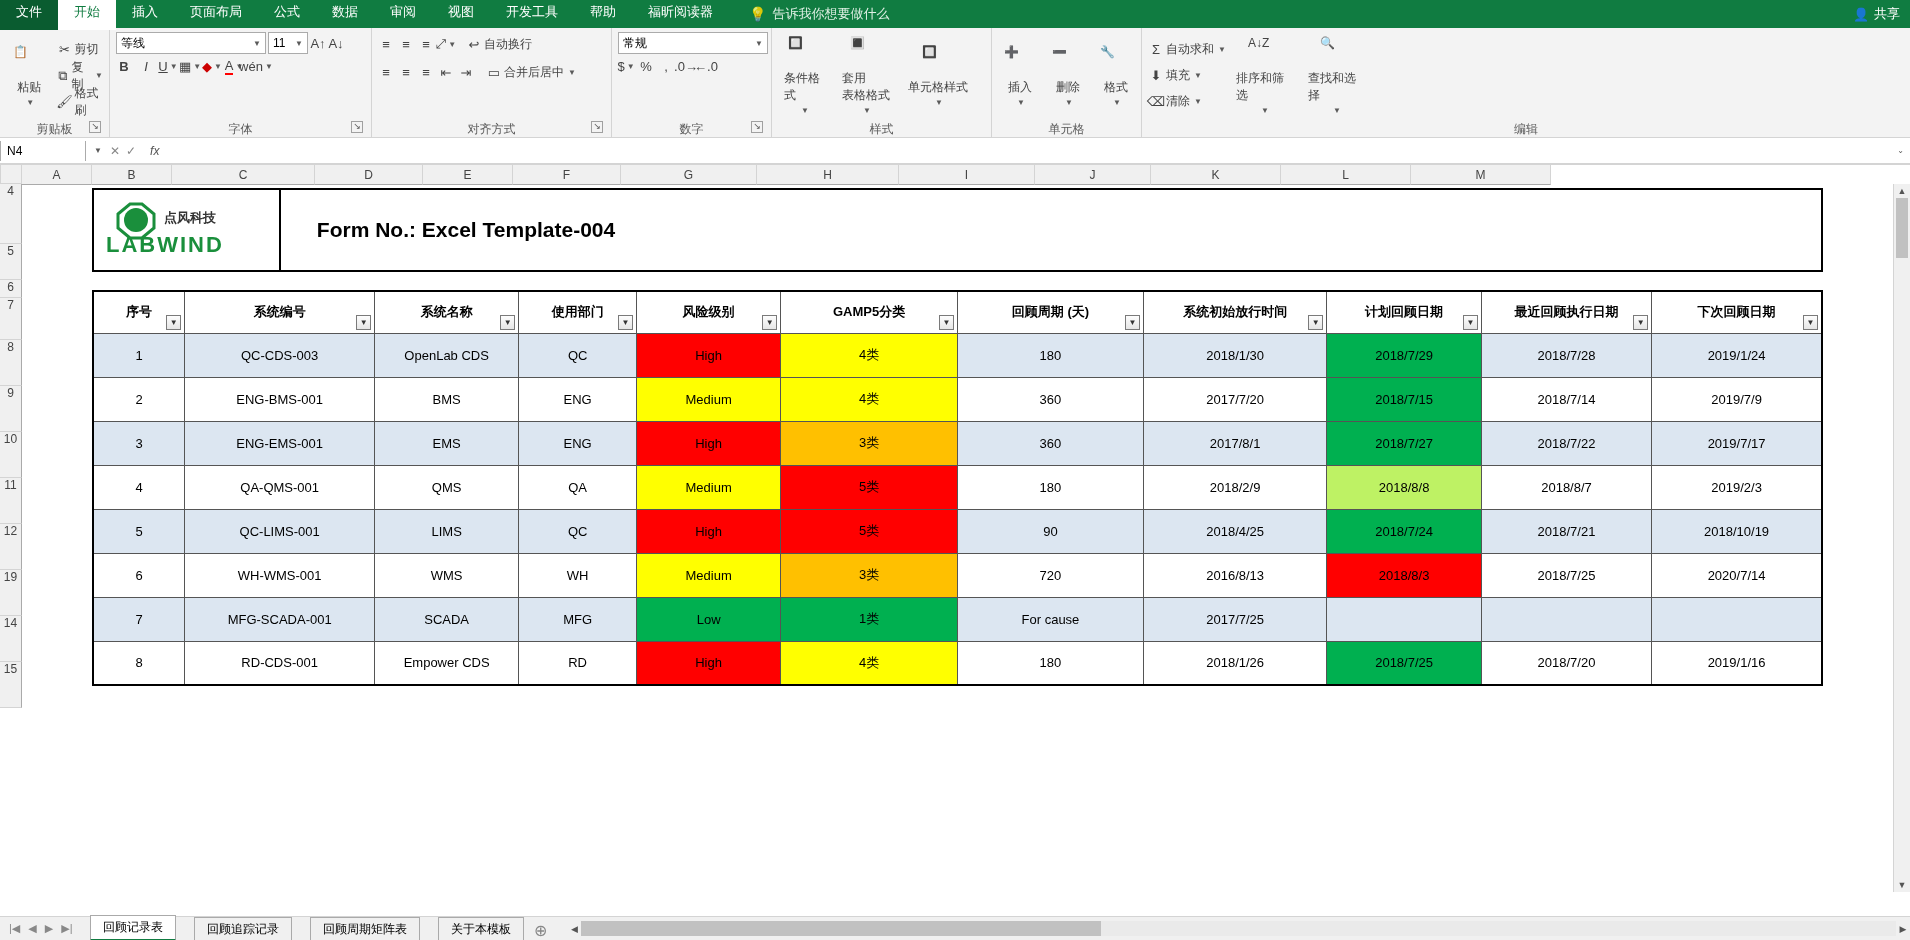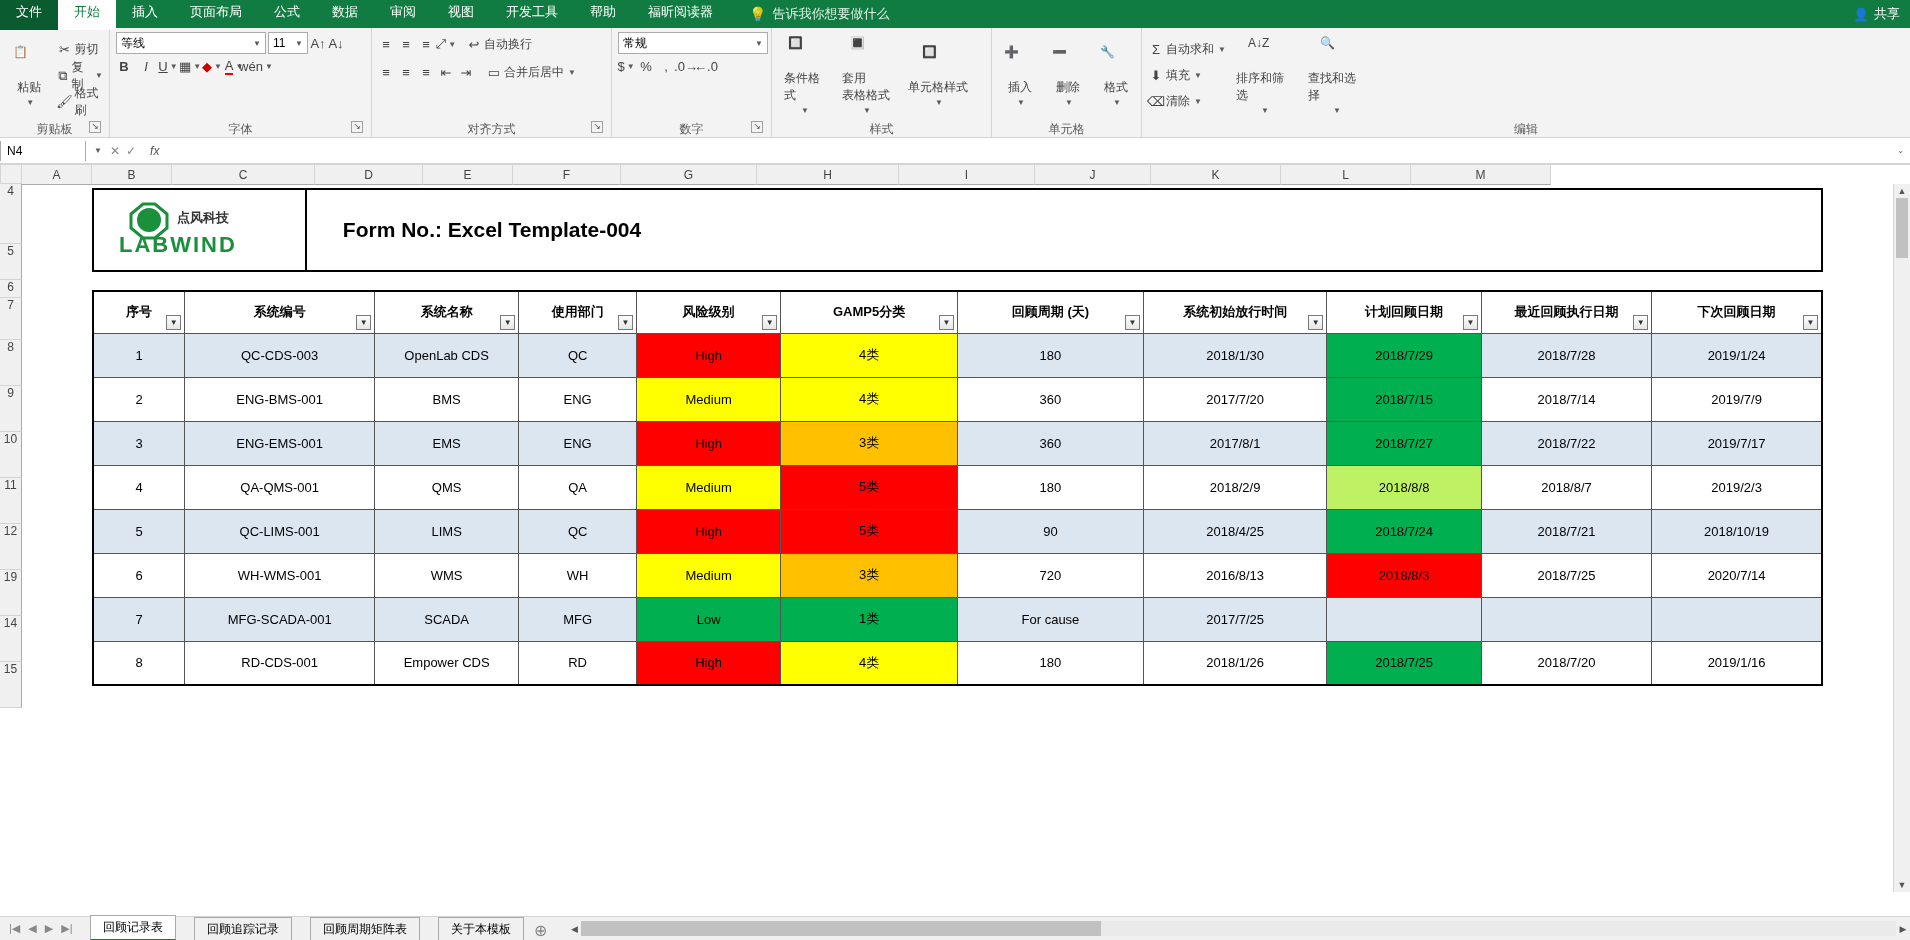--- a/index.html
+++ b/index.html
@@ -345,21 +345,21 @@
     <div class="row-header rhD">10</div>
     <div class="row-header rhD">11</div>
     <div class="row-header rhD">12</div>
     <div class="row-header rhD">19</div>
     <div class="row-header rhD">14</div>
     <div class="row-header rhD">15</div>
   </div>
 
   <div class="doc-wrap">
     <div class="doc-title-row">
-      <div class="doc-title-cell" style="width:213px">
+      <div class="doc-title-cell" style="width:187px">
         <div class="logo">
           <svg viewBox="0 0 170 56">
             <circle cx="34" cy="18" r="12" fill="#1a8f3c"></circle>
             <polygon points="16,12 28,2 40,2 52,12 52,26 40,36 28,36 16,26" fill="none" stroke="#1a8f3c" stroke-width="3"></polygon>
             <text x="62" y="20" font-size="13" fill="#333">点风科技</text>
             <text x="4" y="50" font-size="22" font-weight="900" fill="#1a8f3c" letter-spacing="2">LABWIND</text>
           </svg>
         </div>
       </div>
       <div class="doc-title-cell" style="width:370px;font-size:21px">Form No.: Excel Template-004</div>

